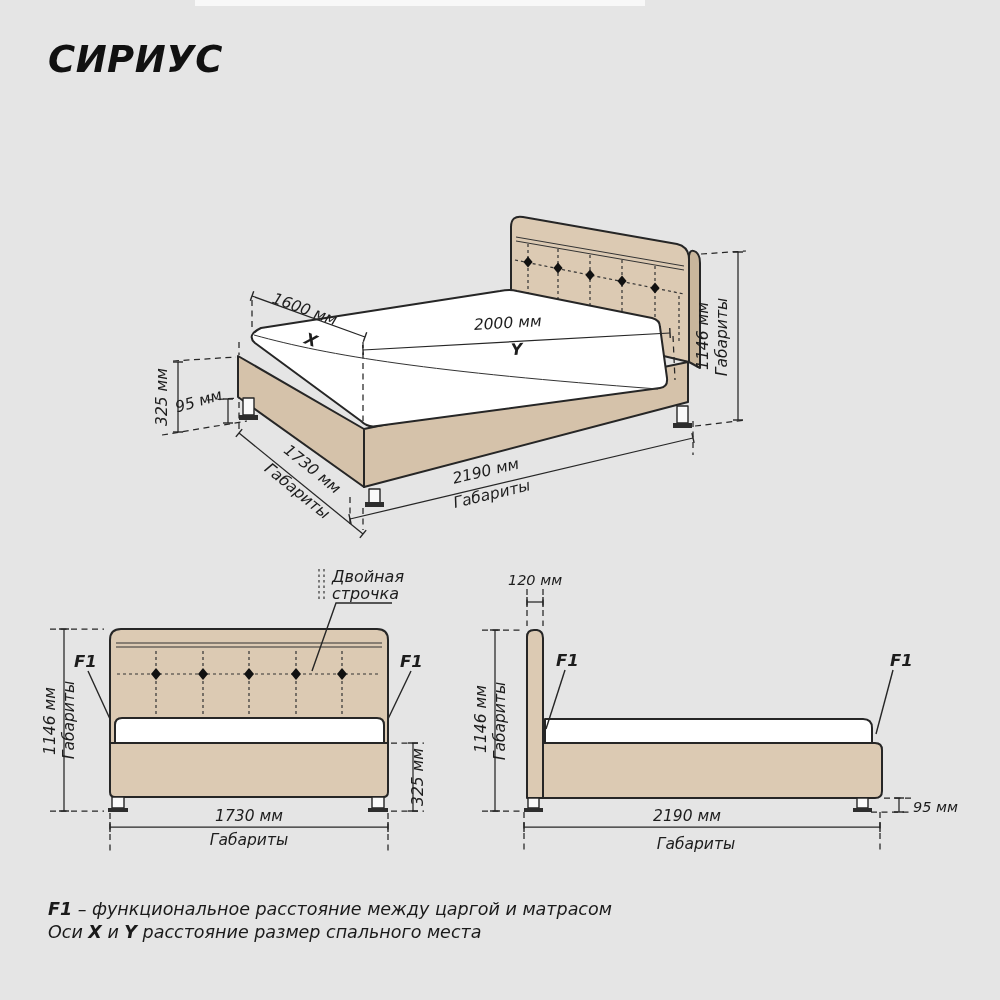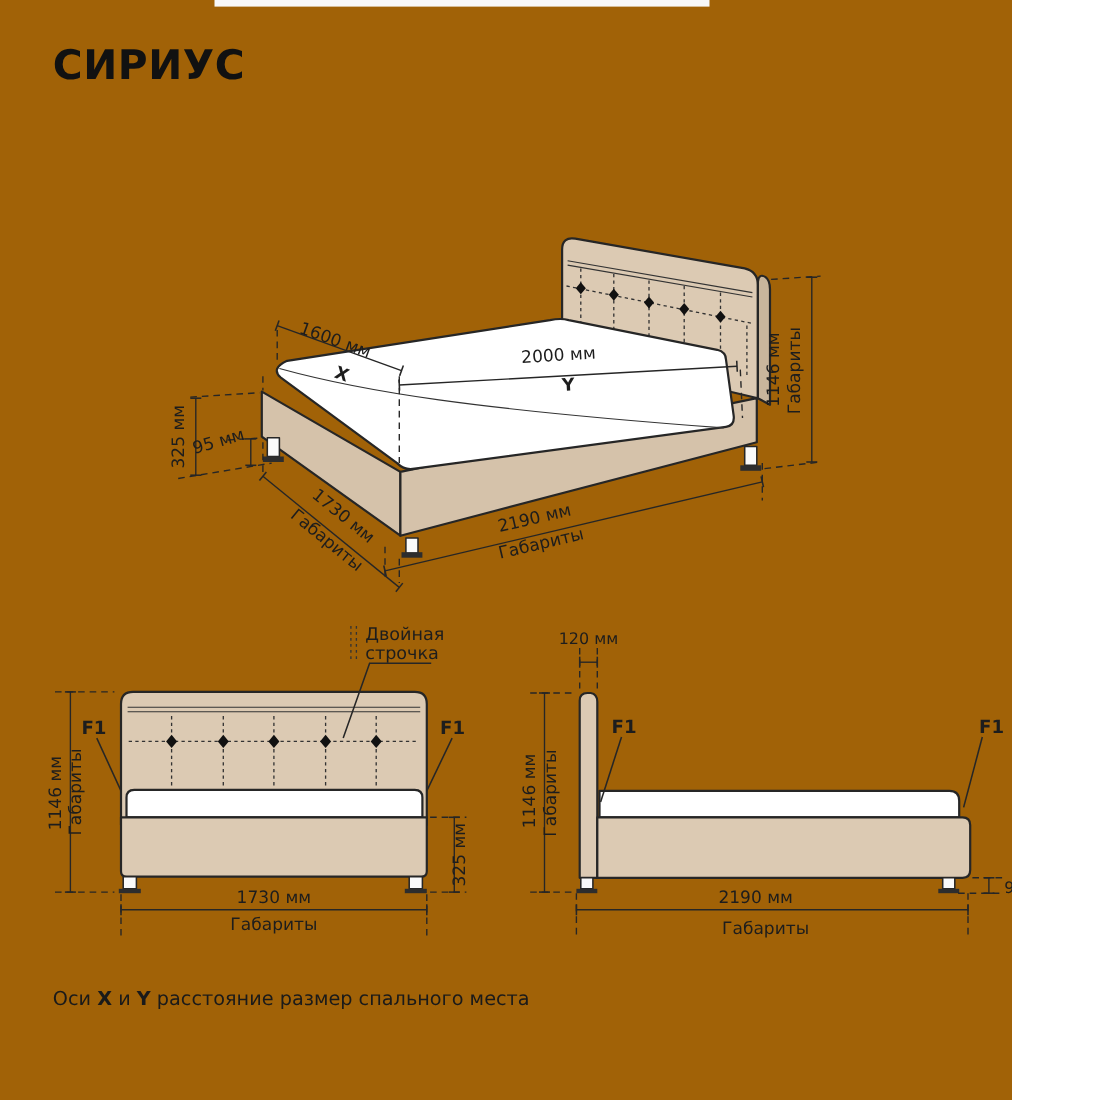--- a/index.html
+++ b/index.html
@@ -1,17 +1,17 @@
 <!DOCTYPE html>
 <html><head>
 <meta charset="utf-8">
 <style>
   html,body{margin:0;padding:0;background:#fff;}
-  #page{position:relative;width:920px;height:1000px;background:#a16207;overflow:hidden;
-        font-family:"DejaVu Sans",sans-serif;color:#1a1a1a;}
+  #page{position:relative;width:1000px;height:1000px;background:#e5e5e5;overflow:hidden;
+        font-family:"DejaVu Sans",sans-serif;color:#1a1a1a;font-style:italic;}
   .top-band{position:absolute;left:195px;top:0;width:450px;height:6px;background:#f8f8f8;}
   .title{position:absolute;left:48px;top:38px;font-size:37px;font-weight:700;letter-spacing:.5px;color:#111;}
   svg{position:absolute;left:0;top:0;}
   
   .o2{stroke:#262626;stroke-width:2;stroke-linejoin:round;stroke-linecap:round;}
   .o1{stroke:#262626;stroke-width:1.4;stroke-linejoin:round;}
   .diml{stroke:#262626;stroke-width:1.25;fill:none;}
   .ext{stroke:#262626;stroke-width:1.25;stroke-dasharray:6 4.5;fill:none;}
   .tk{stroke:#262626;stroke-width:1.4;}
   .st{stroke:#333;stroke-width:1.2;stroke-dasharray:3 3;fill:none;}
@@ -283,15 +283,16 @@
         <line x1="524" y1="827" x2="880" y2="827" class="diml"></line>
         <line x1="-5" y1="0" x2="5" y2="0" class="tk" transform="translate(524,827) rotate(90)"></line>
         <line x1="-5" y1="0" x2="5" y2="0" class="tk" transform="translate(880,827) rotate(90)"></line>
         <text x="687" y="821" class="t" text-anchor="middle">2190 мм</text>
         <text x="696" y="849" class="t" text-anchor="middle">Габариты</text>
       </g>
     </g>
   </svg>
 
   <div class="foot">
+    <div><b>F1</b><span> – функциональное расстояние между царгой и матрасом</span></div>
     <div><span>Оси </span><b>X</b><span> и </span><b>Y</b><span> расстояние размер спального места</span></div>
   </div>
 </div>
 
 </body></html>

